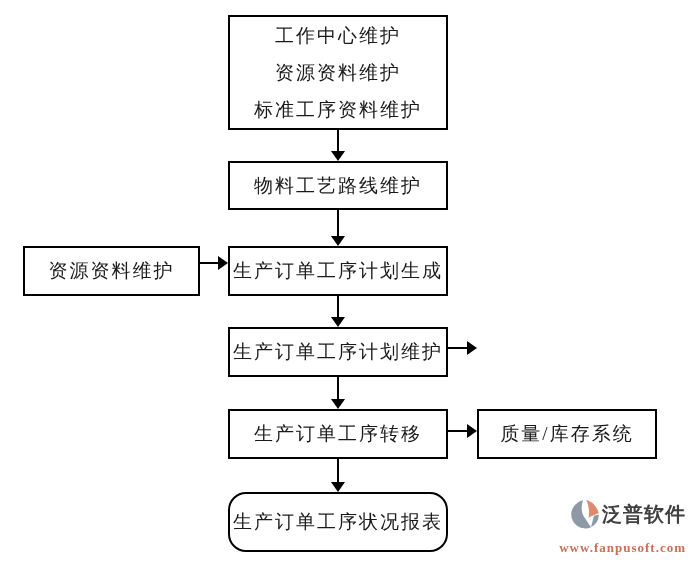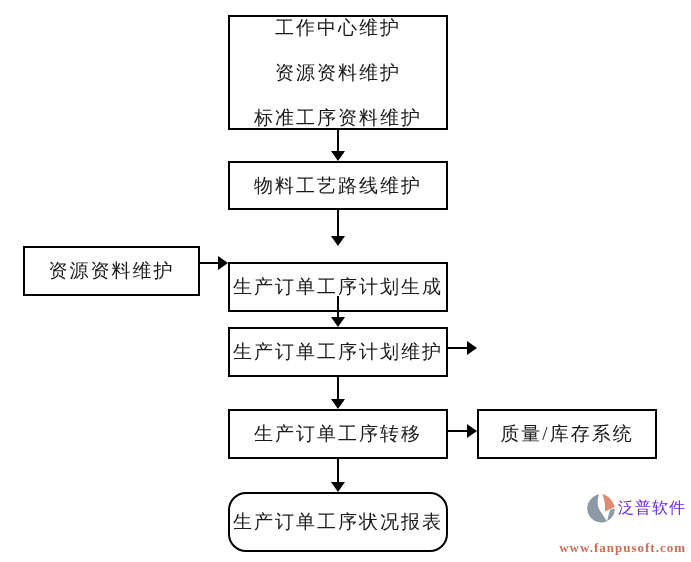--- a/index.html
+++ b/index.html
@@ -21,30 +21,29 @@
     background: #ffffff;
     color: #1a1a1a;
     display: flex;
     flex-direction: column;
     align-items: center;
     justify-content: center;
     font-size: 19px;
     letter-spacing: 2px;
     text-align: center;
     box-sizing: border-box;
-    gap: 8px;
   }
   .box .line { line-height: 37px; white-space: nowrap; }
   .box .single { line-height: 24px; white-space: nowrap; }
 
   
   .b-master   { left: 228px; top: 15px;  width: 220px; height: 115px; }
   .b-routing  { left: 228px; top: 161px; width: 220px; height: 49px; }
   .b-approved { left: 23px;  top: 246px; width: 177px; height: 50px; }
-  .b-generate { left: 228px; top: 246px; width: 220px; height: 50px; margin-top: 16px; }
+  .b-generate { left: 228px; top: 246px; width: 220px; height: 50px; }
   .b-maintain { left: 228px; top: 327px; width: 220px; height: 50px; }
   .b-dispatch { left: 477px; top: 327px; width: 180px; height: 48px; }
   .b-transfer { left: 228px; top: 409px; width: 220px; height: 50px; }
   .b-quality  { left: 477px; top: 409px; width: 180px; height: 50px; }
   .b-report   { left: 228px; top: 492px; width: 220px; height: 60px; border-radius: 18px; }
 
   
   .stem-v { position: absolute; width: 2px; background: #000000; left: 337px; }
   .head-v {
     position: absolute; left: 331px; width: 0; height: 0;
@@ -86,32 +85,32 @@
     text-align: right;
   }
   .brand-row {
     display: flex;
     align-items: center;
     justify-content: flex-end;
     gap: 2px;
   }
   .brand-icon { width: 30px; height: 30px; flex: 0 0 auto; }
   .brand-text {
-    font-size: 16px;
-    font-weight: normal;
-    color: #6d28d9;
+    font-size: 20px;
+    font-weight: bold;
+    color: #404040;
     letter-spacing: 1px;
     white-space: nowrap;
     font-family: "Liberation Serif", "DejaVu Serif", serif;
   }
   .brand-url {
     font-size: 13px;
     font-weight: bold;
     color: #cb6f55;
-    margin-top: 17px;
+    margin-top: 11px;
     letter-spacing: 1px;
     font-family: "Liberation Serif", "DejaVu Serif", serif;
   }
 </style>
 </head>
 <body>
 
 <div class="canvas">
 
   <div class="box b-master">

